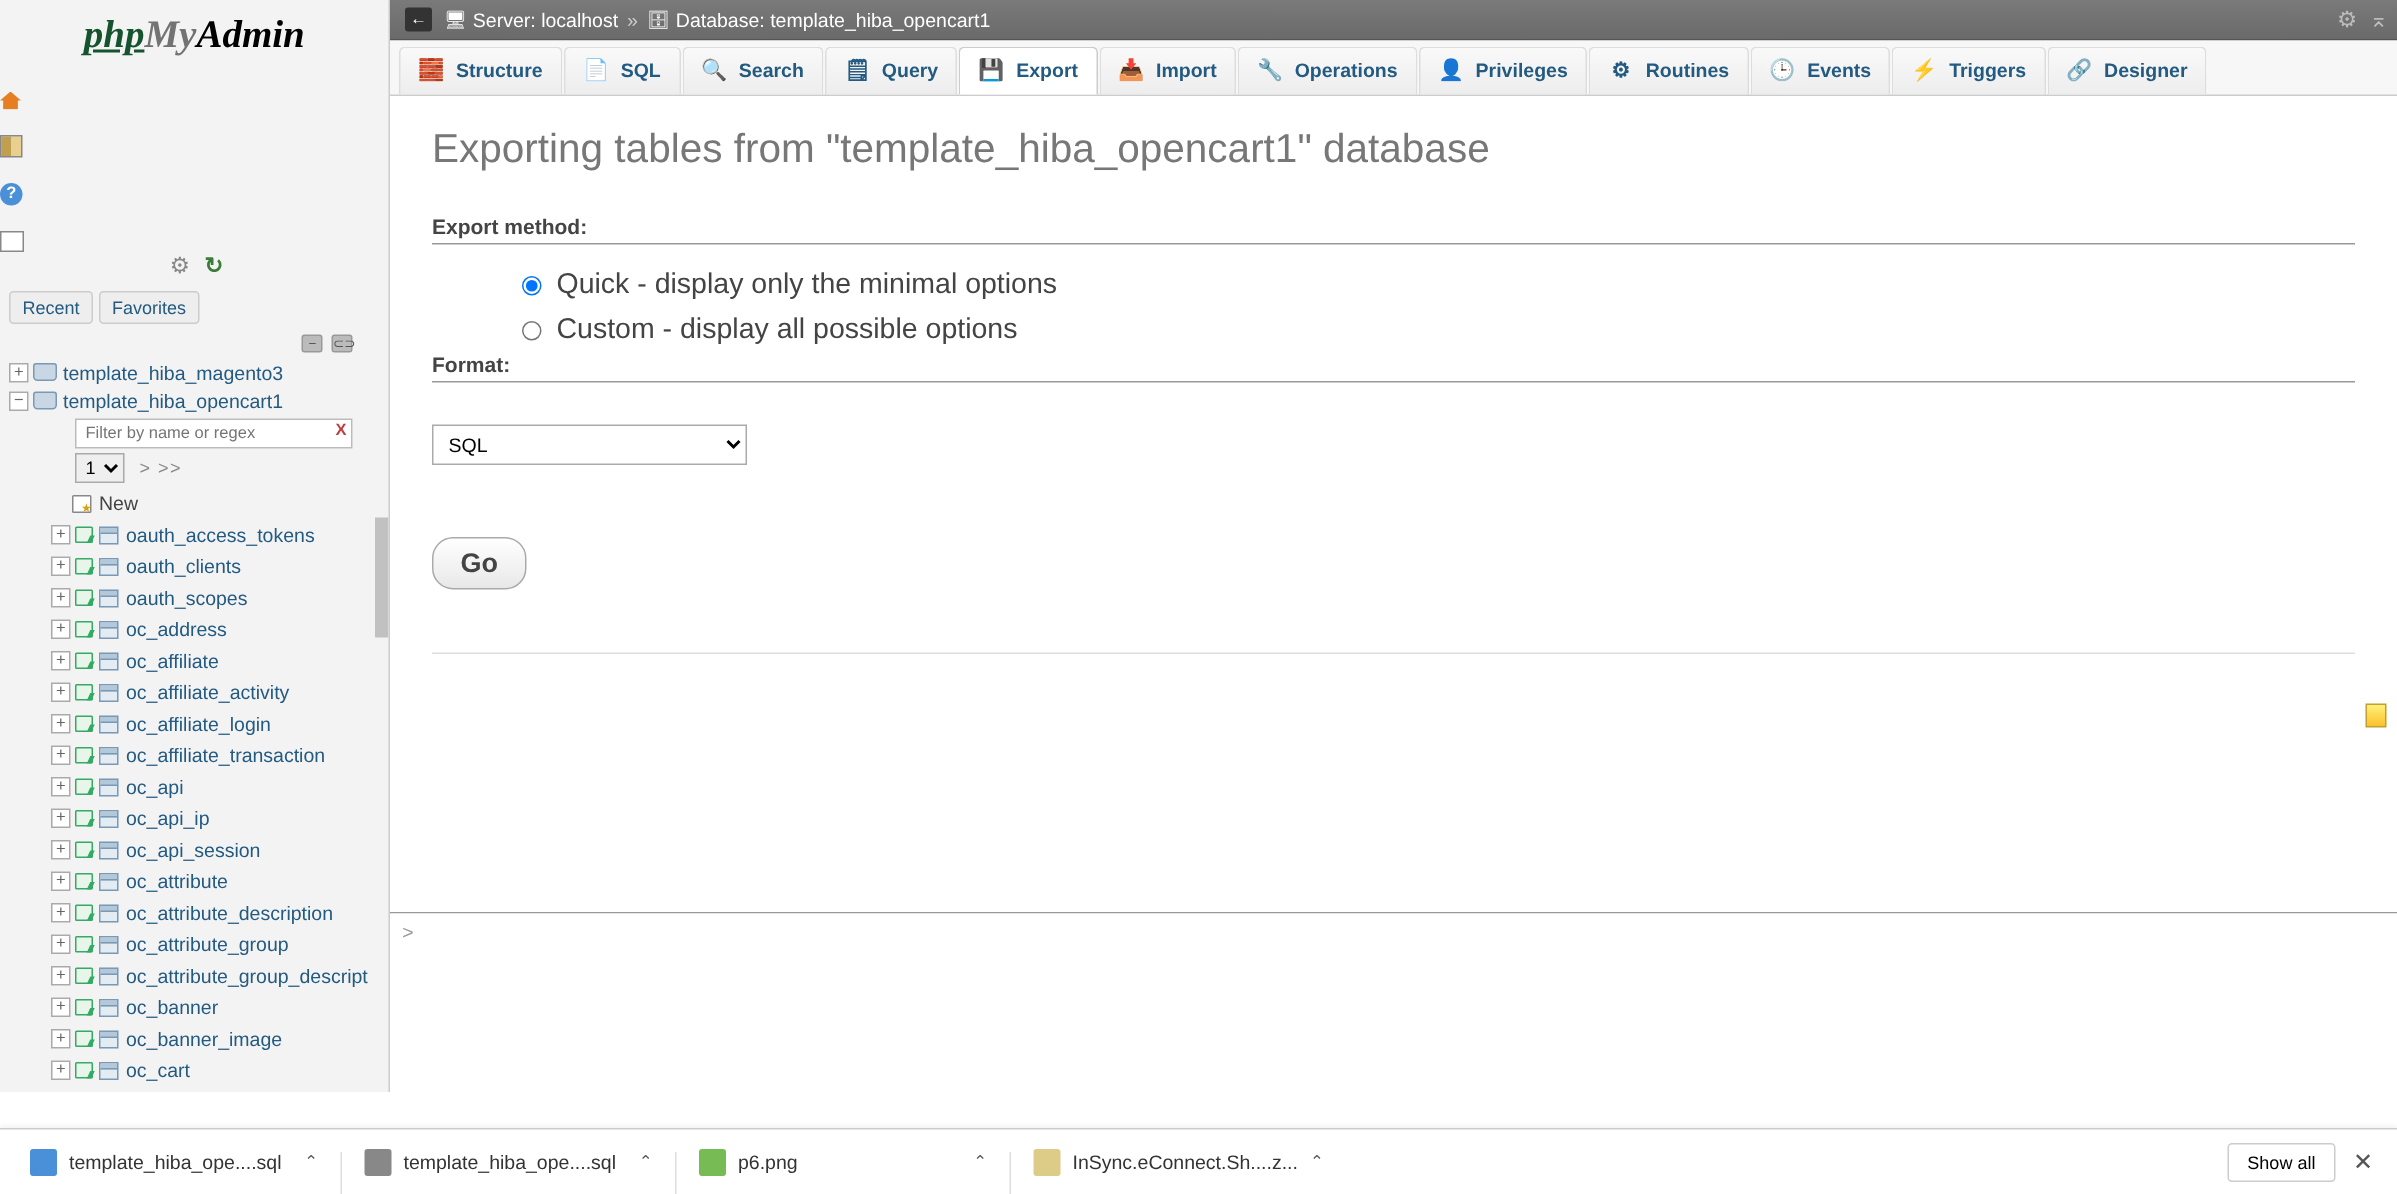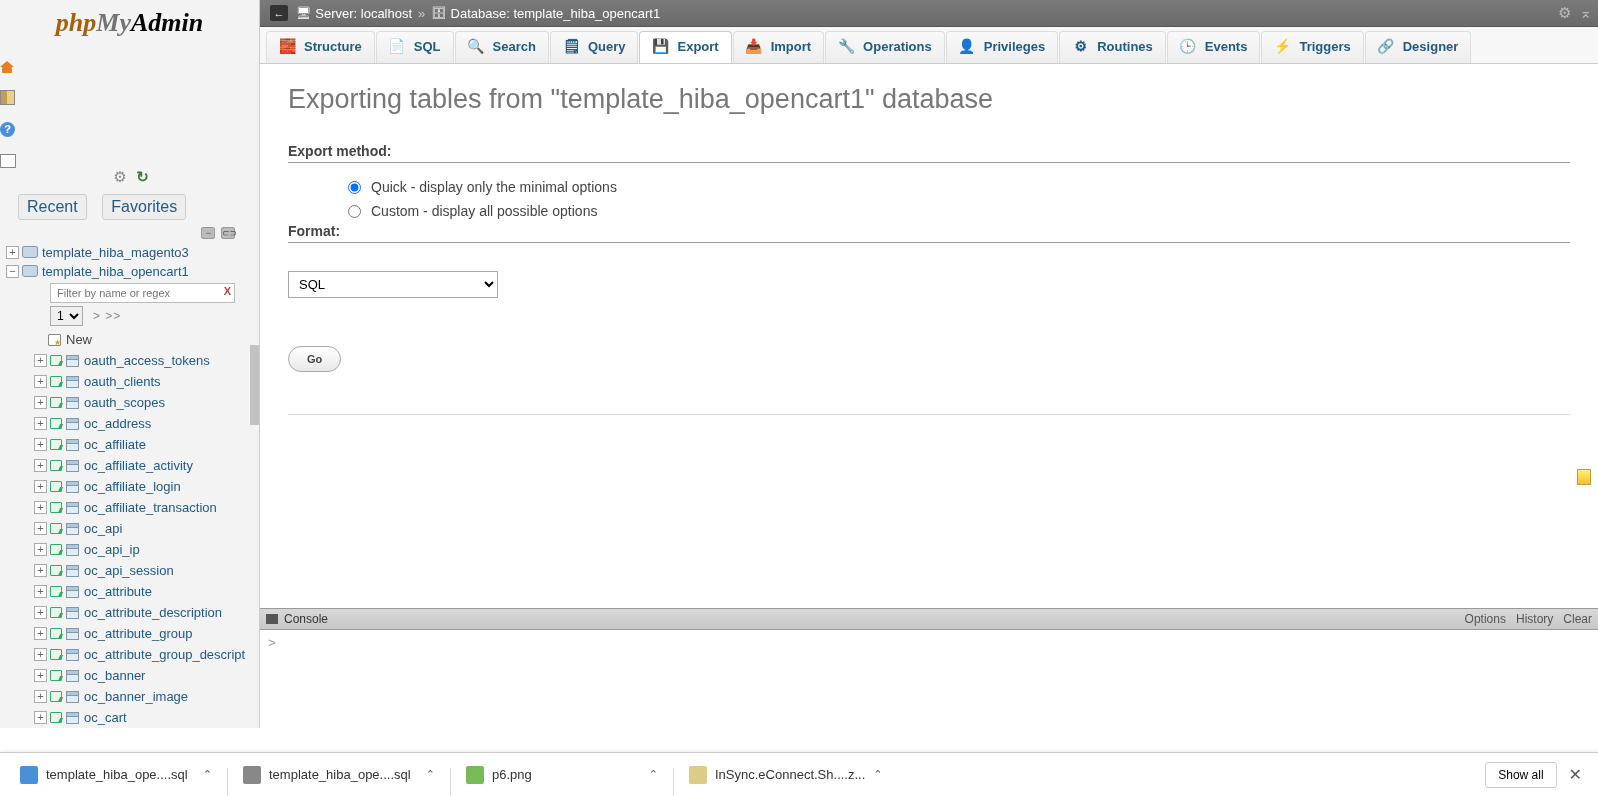--- a/index.html
+++ b/index.html
@@ -1,27 +1,27 @@
 <!DOCTYPE html>
 <html><head>
 <meta charset="utf-8">
 <style>
 * { box-sizing: border-box; margin: 0; padding: 0; }
 body { font-family: sans-serif; font-size: 13px; background: #fff; width: 1598px; height: 796px; overflow: hidden; position: relative; color: #444; }
 
 
 .sidebar { position: absolute; left: 0; top: 0; width: 260px; height: 728px; background: #f3f3f3; border-right: 1px solid #ccc; overflow: hidden; }
 .logo { text-align: center; padding: 8px 0 2px; font-size: 26px; font-weight: bold; font-family: Georgia, serif; font-style: italic; }
-.logo .php { color: #a16207; }
+.logo .php { color: #14532d; text-decoration: underline; }
 .logo .my { color: #737373; }
 .logo .admin { color: #000000; }
 .icon-row { text-align: center; padding: 4px 0 6px; }
 .icon-row span { margin: 0 3px; font-size: 15px; }
 .tabs-rf { padding: 2px 6px; }
-.tabs-rf button { background: #eee; border: 1px solid #ccc; border-radius: 3px; padding: 3px 8px; font-size: 16px; color: #235a81; cursor: pointer; margin-left: 12px; }
+.tabs-rf button { background: #eee; border: 1px solid #ccc; border-radius: 3px; padding: 3px 8px; font-size: 12px; color: #235a81; cursor: pointer; }
 .tree-tools { text-align: right; padding: 2px 24px 2px 0; }
 .tree-tools span { display: inline-block; width: 14px; height: 12px; background: #bbb; border: 1px solid #999; border-radius: 2px; margin-left: 2px; font-size: 9px; text-align: center; line-height: 10px; color: #555;}
 .tree { padding: 2px 0 0 6px; font-size: 13px; height: 640px; overflow-y: auto; position: relative;}
 .sidebar-scroll-thumb { position:absolute; right:0; top:345px; width:9px; height:80px; background:#c1c1c1; border-radius:0;}
 .tree-db { display: flex; align-items: center; padding: 2px 0; }
 .expbox { width: 13px; height: 13px; border: 1px solid #aaa; background: #fff; margin-right: 3px; font-size: 11px; line-height: 11px; text-align: center; color: #666; flex: 0 0 auto; cursor: pointer; }
 .dbico { width: 16px; height: 14px; margin-right: 4px; flex: 0 0 auto; }
 .dbico::before { content: ""; display: block; width: 14px; height: 10px; background: #c8d7e3; border: 1px solid #7a99b5; border-radius: 2px 2px 3px 3px; }
 .tree-db a, .tree-table a { color: #235a81; text-decoration: none; }
 .filterbox { margin: 2px 0 2px 44px; position: relative; width: 185px; }
@@ -56,24 +56,24 @@
 .tabbar { display: flex; background: #f7f7f7; border-bottom: 1px solid #ccc; padding: 4px 6px 0; height: 37px;}
 .tab { display: flex; align-items: center; padding: 5px 12px 7px; margin-right: 1px; color: #235a81; font-weight: bold; font-size: 13px; border: 1px solid transparent; border-bottom: none; border-radius: 4px 4px 0 0; cursor: pointer; background:linear-gradient(#f9f9f9,#ededed); border-color:#ddd;}
 .tab.active { background: #fff; border-color: #ccc; position: relative; z-index: 2; }
 .tab .tico { width: 17px; height: 17px; margin-right: 8px; font-size: 14px; text-align:center;}
 
 .content { padding: 20px 28px; }
 .content h2 { font-size: 27px; font-weight: normal; color: #777; margin-bottom: 28px; }
 .section-h { font-weight: bold; font-size: 14px; padding-bottom: 3px; border-bottom: 1px solid #999; margin-bottom: 12px; }
 .radio-row { padding: 4px 0 4px 60px; display:flex; align-items:center; gap:10px;}
 .radio-row input { cursor:pointer;}
-.radio-row label { cursor:pointer; font-size:14px;}
+.radio-row label { cursor:pointer; font-size:19px;}
 .fmt-sec { }
 .fmt-sec select { margin-top: 16px; padding: 4px 6px; border: 1px solid #aaa; width: 210px; font-size: 13px; background:#fff;}
-.go-btn { margin-top: 48px; padding: 6px 18px; border: 1px solid #aaa; border-radius: 14px; background: linear-gradient(#fff,#e8e8e8); font-size: 11px; cursor: pointer; font-weight:bold; color:#444;}
+.go-btn { margin-top: 48px; padding: 6px 18px; border: 1px solid #aaa; border-radius: 14px; background: linear-gradient(#fff,#e8e8e8); font-size: 18px; cursor: pointer; font-weight:bold; color:#444;}
 .hr-thin { border:none; border-top:1px solid #ddd; margin-top:42px;}
 .bookmark-ico { position:absolute; right:6px; top:469px; width:15px; height:16px; }
 .bookmark-ico::before{ content:""; position:absolute; width:12px; height:14px; border:1px solid #c0a030; background:linear-gradient(#fff176,#fbc02d);}
 
 
 .console { position: absolute; left: 260px; right: 0; top: 608px; height: 120px; border-top: 1px solid #999;}
 .console-hdr { background: linear-gradient(#d8d8d8,#c8c8c8); border-bottom: 1px solid #999; height: 21px; display: flex; align-items: center; padding: 0 6px;}
 .console-hdr .tgl { width: 12px; height: 10px; background: #555; margin-right: 6px;}
 .console-hdr .lbl { color: #333; font-size: 12px;}
 .console-hdr .rgt { margin-left: auto; display: flex; gap: 10px; font-size: 12px; color: #555;}
@@ -342,29 +342,20 @@
         <option>SQL</option>
       </select>
     </div>
     <button class="go-btn">Go</button>
     <hr class="hr-thin">
   </div>
   <div class="bookmark-ico"></div>
 </div>
 
 <div class="console">
-  <div class="console-hdr">
-    <div class="tgl"></div>
-    <div class="lbl">Console</div>
-    <div class="rgt">
-      <span>Options</span>
-      <span>History</span>
-      <span>Clear</span>
-    </div>
-  </div>
   <div class="console-body">
     <div class="qline">
       <span class="prompt">&gt;</span>
     </div>
   </div>
 </div>
 
 <div class="taskbar">
   <div id="taskbar-items" style="display:flex; align-items:flex-end; height:100%;">
       <div class="task-item">

